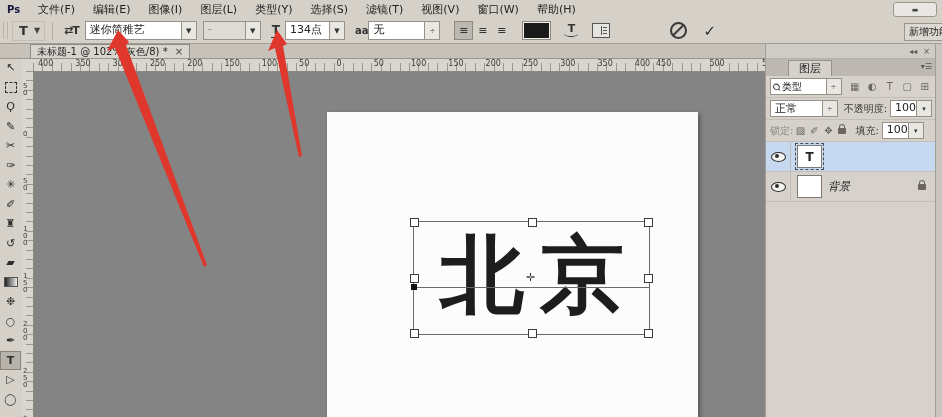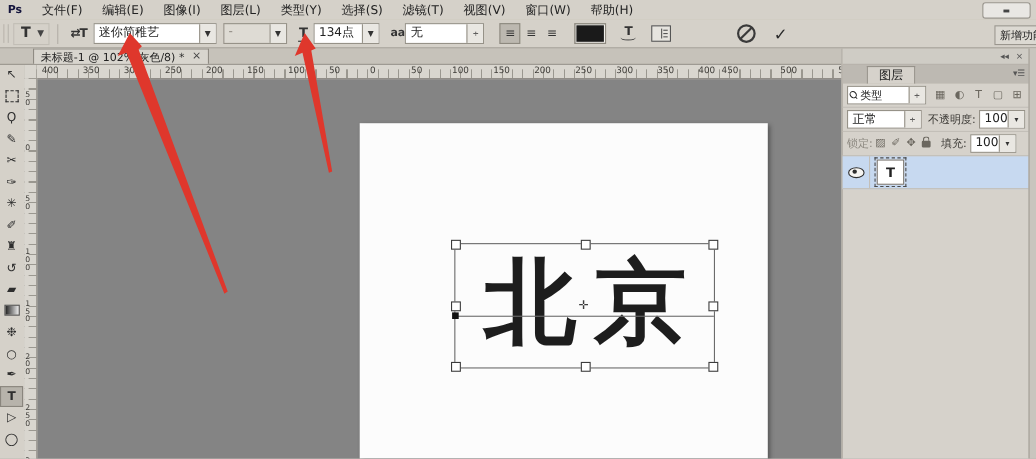--- a/index.html
+++ b/index.html
@@ -341,19 +341,27 @@
       <span class="val" style="flex:1">100%</span>
       <span class="caret">▾</span>
     </div>
   </div>
   <div class="layer-row selected">
     <div class="eye-cell">
         <span class="eye"></span>
       </div>
     <div class="thumb text-thumb">T</div>
   </div>
+  <div class="layer-row">
+    <div class="eye-cell">
+        <span class="eye"></span>
+      </div>
+    <div class="thumb"></div>
+    <span class="layer-name italic">背景</span>
+    <span class="padlock layer-lock"></span>
+  </div>
 </div>
 <div id="edge-strip" class="abs"></div>
 
 <svg id="arrows" class="abs" viewBox="0 0 942 417">
   <polygon points="118,30 107,51 115,48 204,267 207,265 126,45 129,42" fill="#df372c"></polygon>
   <polygon points="277,30 268,51 275,48 299,157 302,156 283,46 287,44" fill="#df372c"></polygon>
 </svg>
 
 </body></html>

